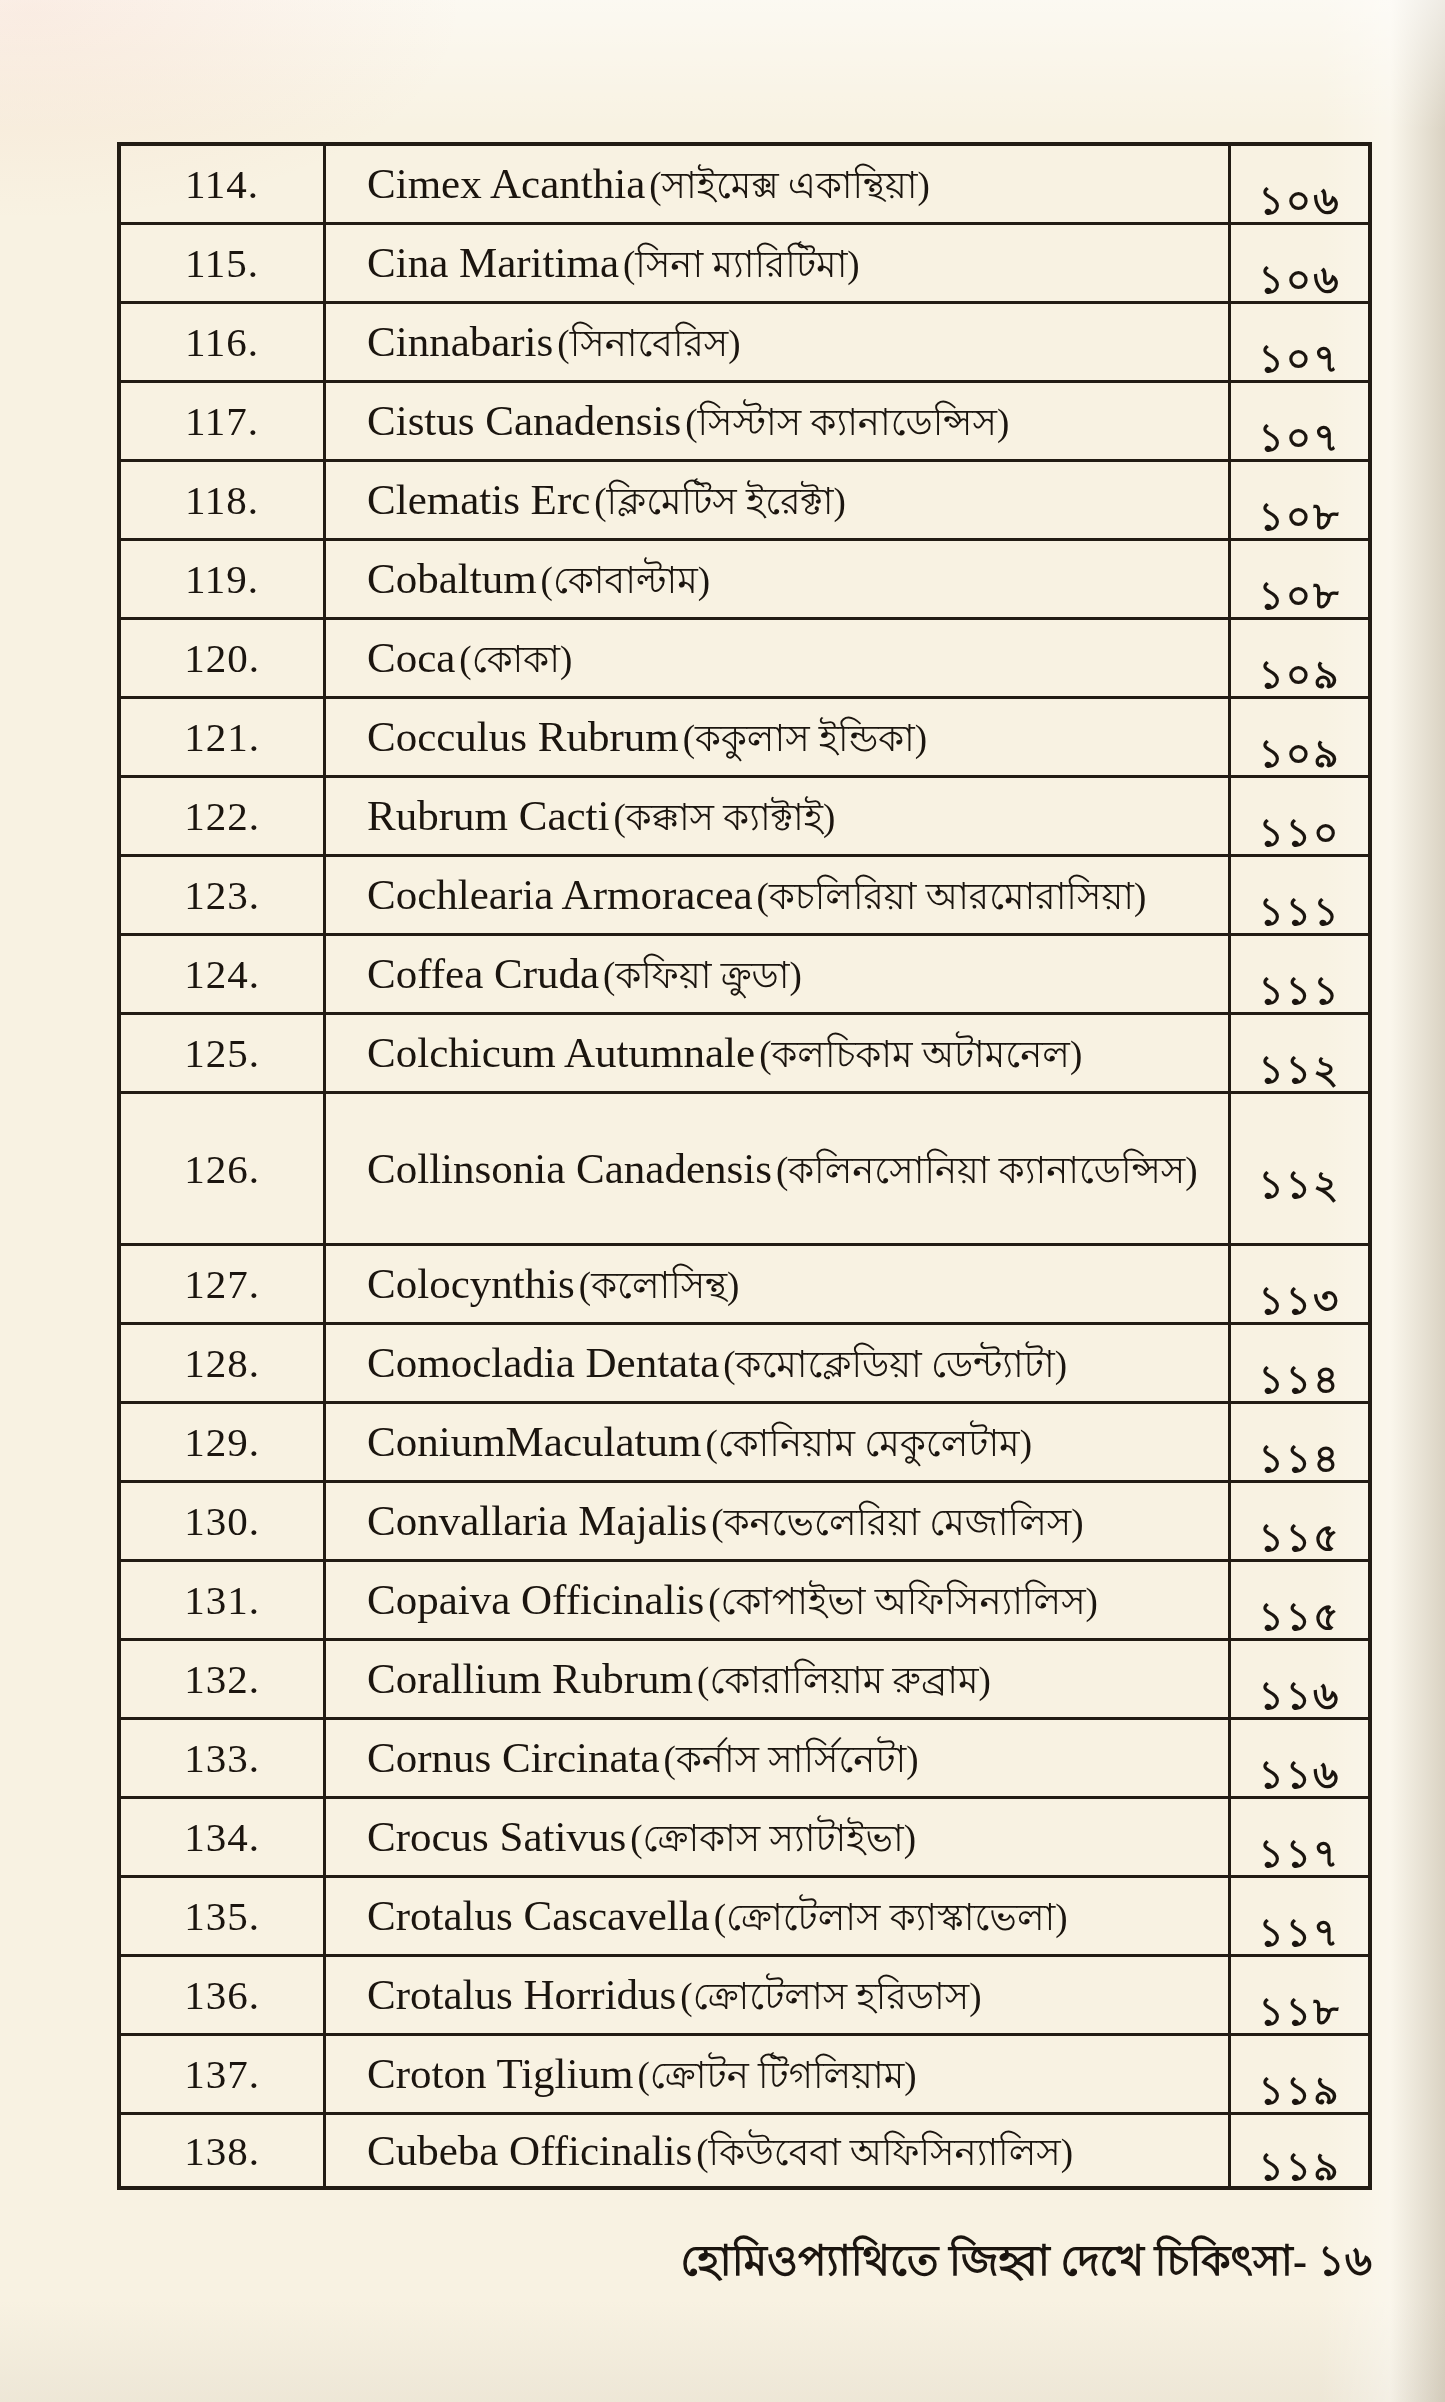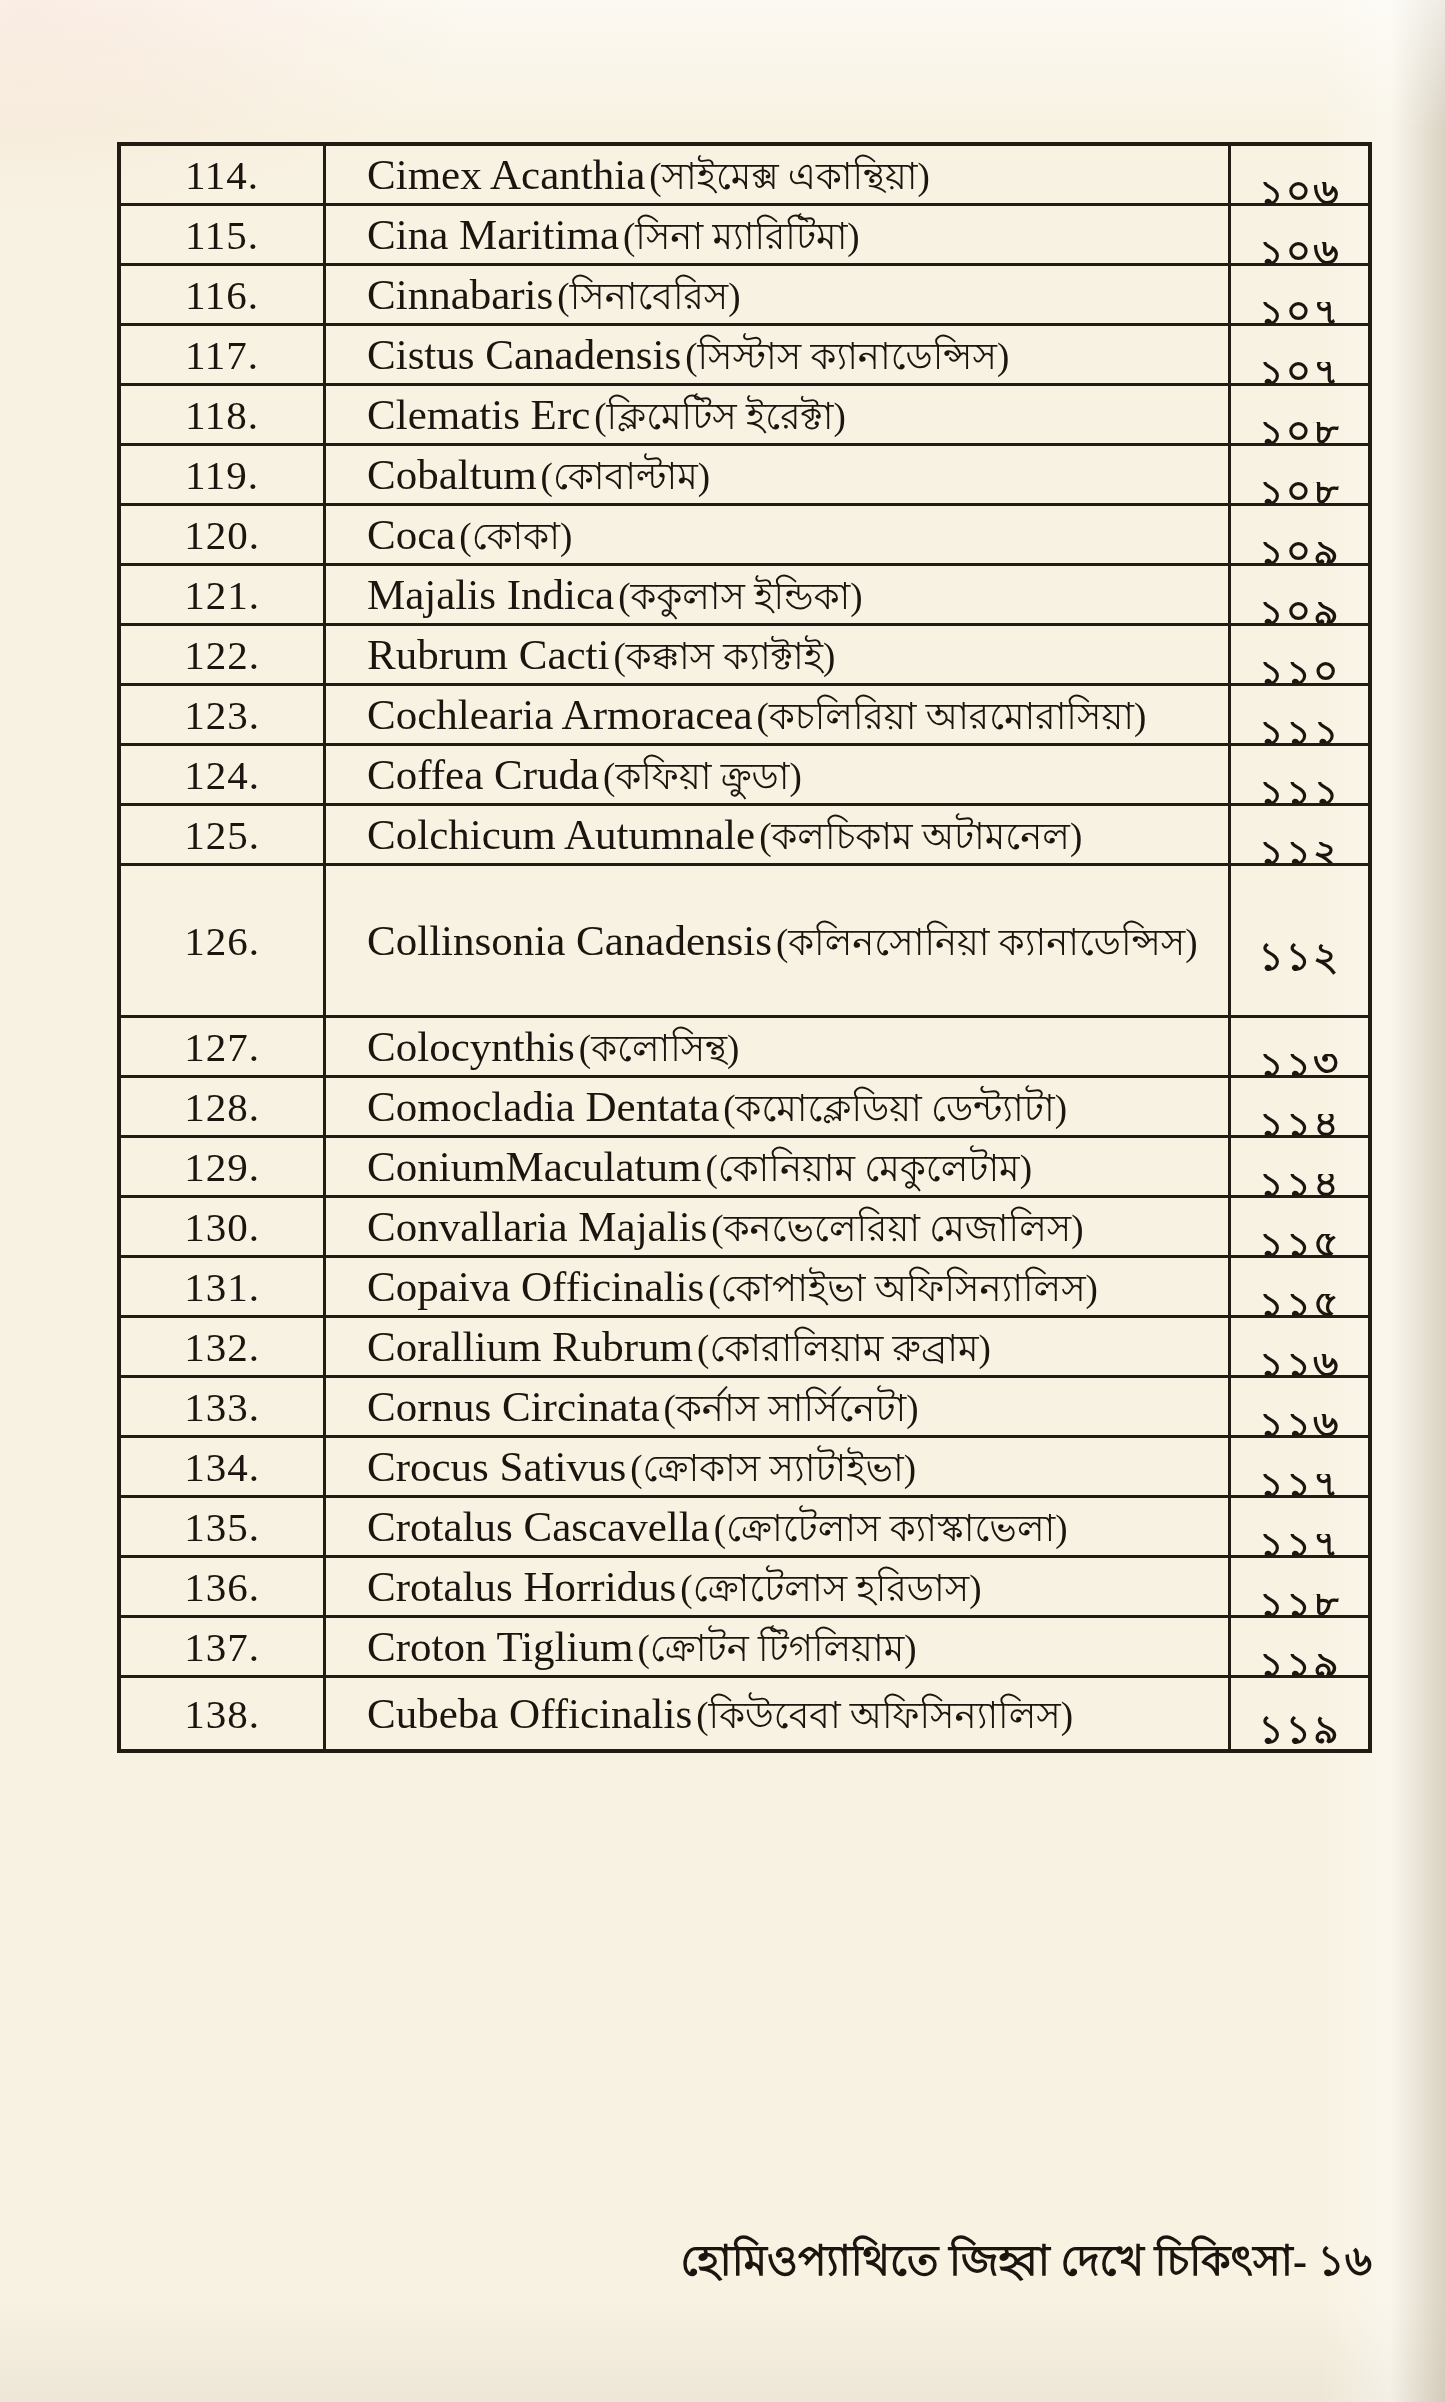--- a/index.html
+++ b/index.html
@@ -18,21 +18,21 @@
   }
   .toc{
     position:absolute;left:117px;top:142px;width:1255px;
     border:4px solid var(--border,#221c14);
     box-sizing:border-box;
     background:transparent;
   }
   .row{
     display:grid;
     grid-template-columns:205px 1fr 137px;
-    height:60px;
+    height:79px;
     box-sizing:border-box;
     border-bottom:3px solid var(--border,#221c14);
   }
   .row.tall{height:152px;}
   .row:last-child{border-bottom:none;height:71px;}
   .cell{
     display:flex;align-items:center;
     box-sizing:border-box;
     color:var(--ink,#1b150f);
     overflow:hidden;
@@ -110,21 +110,21 @@
       <div class="row">
         <div class="cell num">120.</div>
         <div class="cell name">
           <span class="nm-inner"><span class="latin">Coca</span> <span class="bn">(কোকা)</span></span>
         </div>
         <div class="cell pg">১০৯</div>
       </div>
       <div class="row">
         <div class="cell num">121.</div>
         <div class="cell name">
-          <span class="nm-inner"><span class="latin">Majalis Indica</span> <span class="bn">(ককুলাস ইন্ডিকা)</span></span>
+          <span class="nm-inner"><span class="latin">Cocculus Rubrum</span> <span class="bn">(ককুলাস ইন্ডিকা)</span></span>
         </div>
         <div class="cell pg">১০৯</div>
       </div>
       <div class="row">
         <div class="cell num">122.</div>
         <div class="cell name">
           <span class="nm-inner"><span class="latin">Rubrum Cacti</span> <span class="bn">(কক্কাস ক্যাক্টাই)</span></span>
         </div>
         <div class="cell pg">১১০</div>
       </div>

